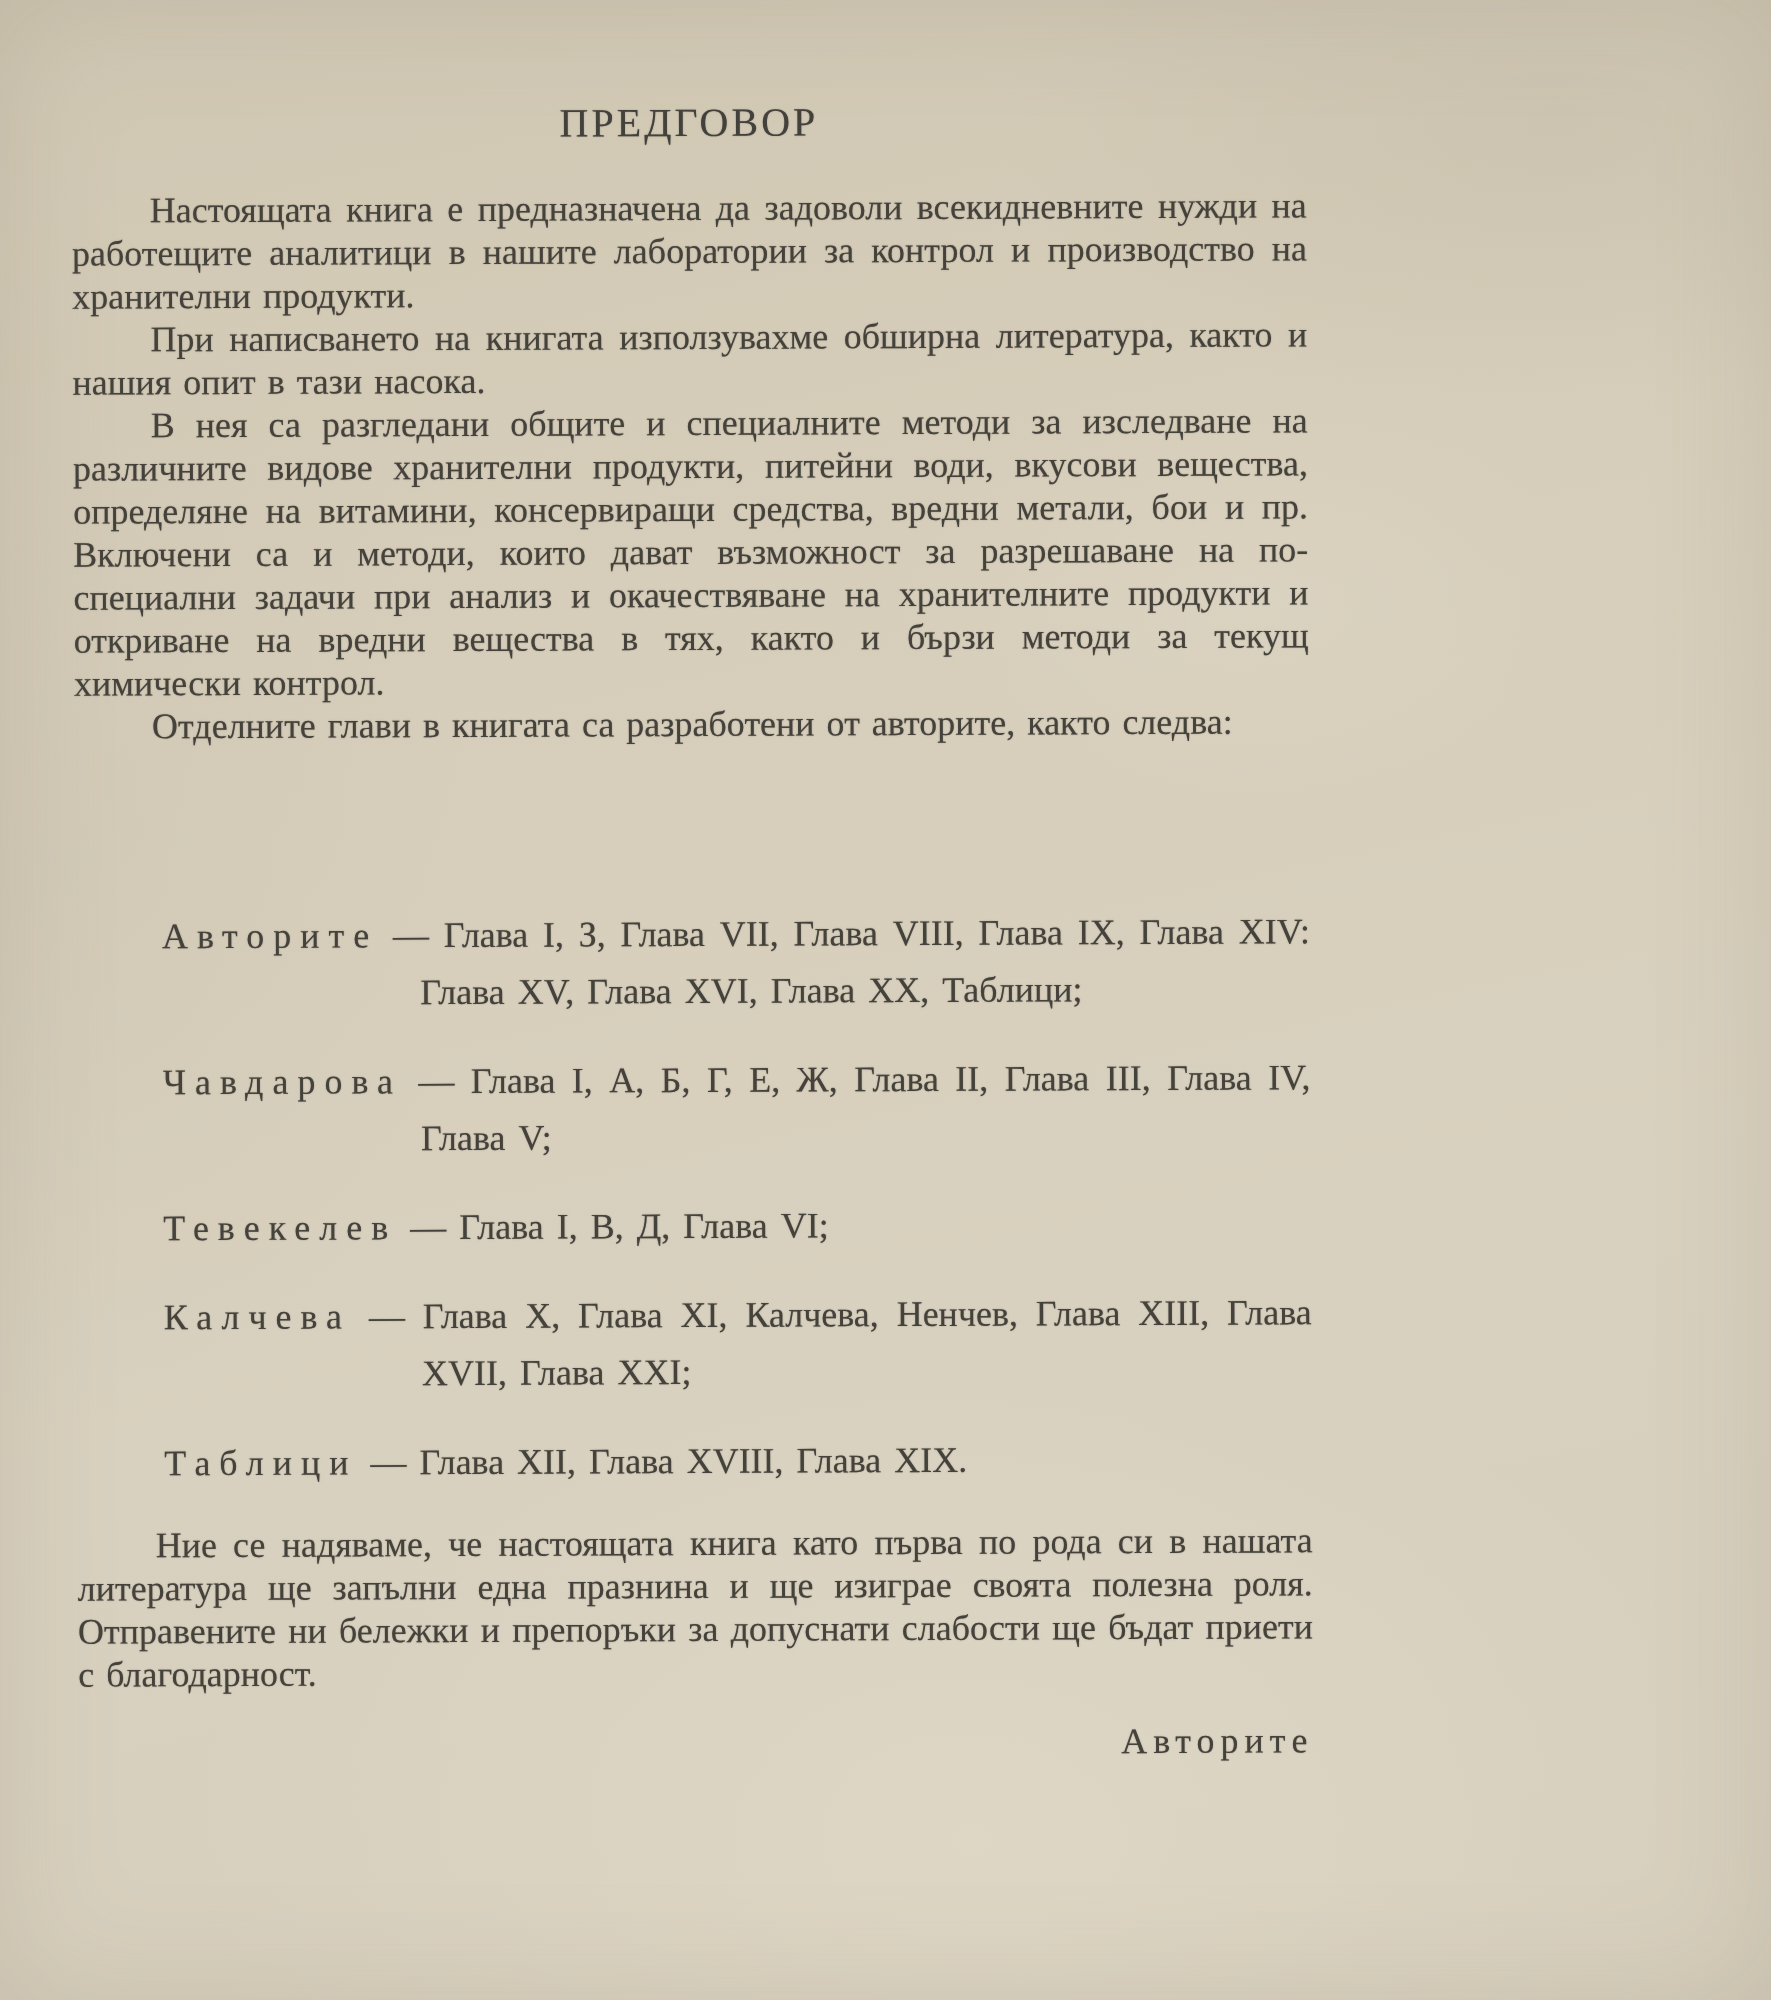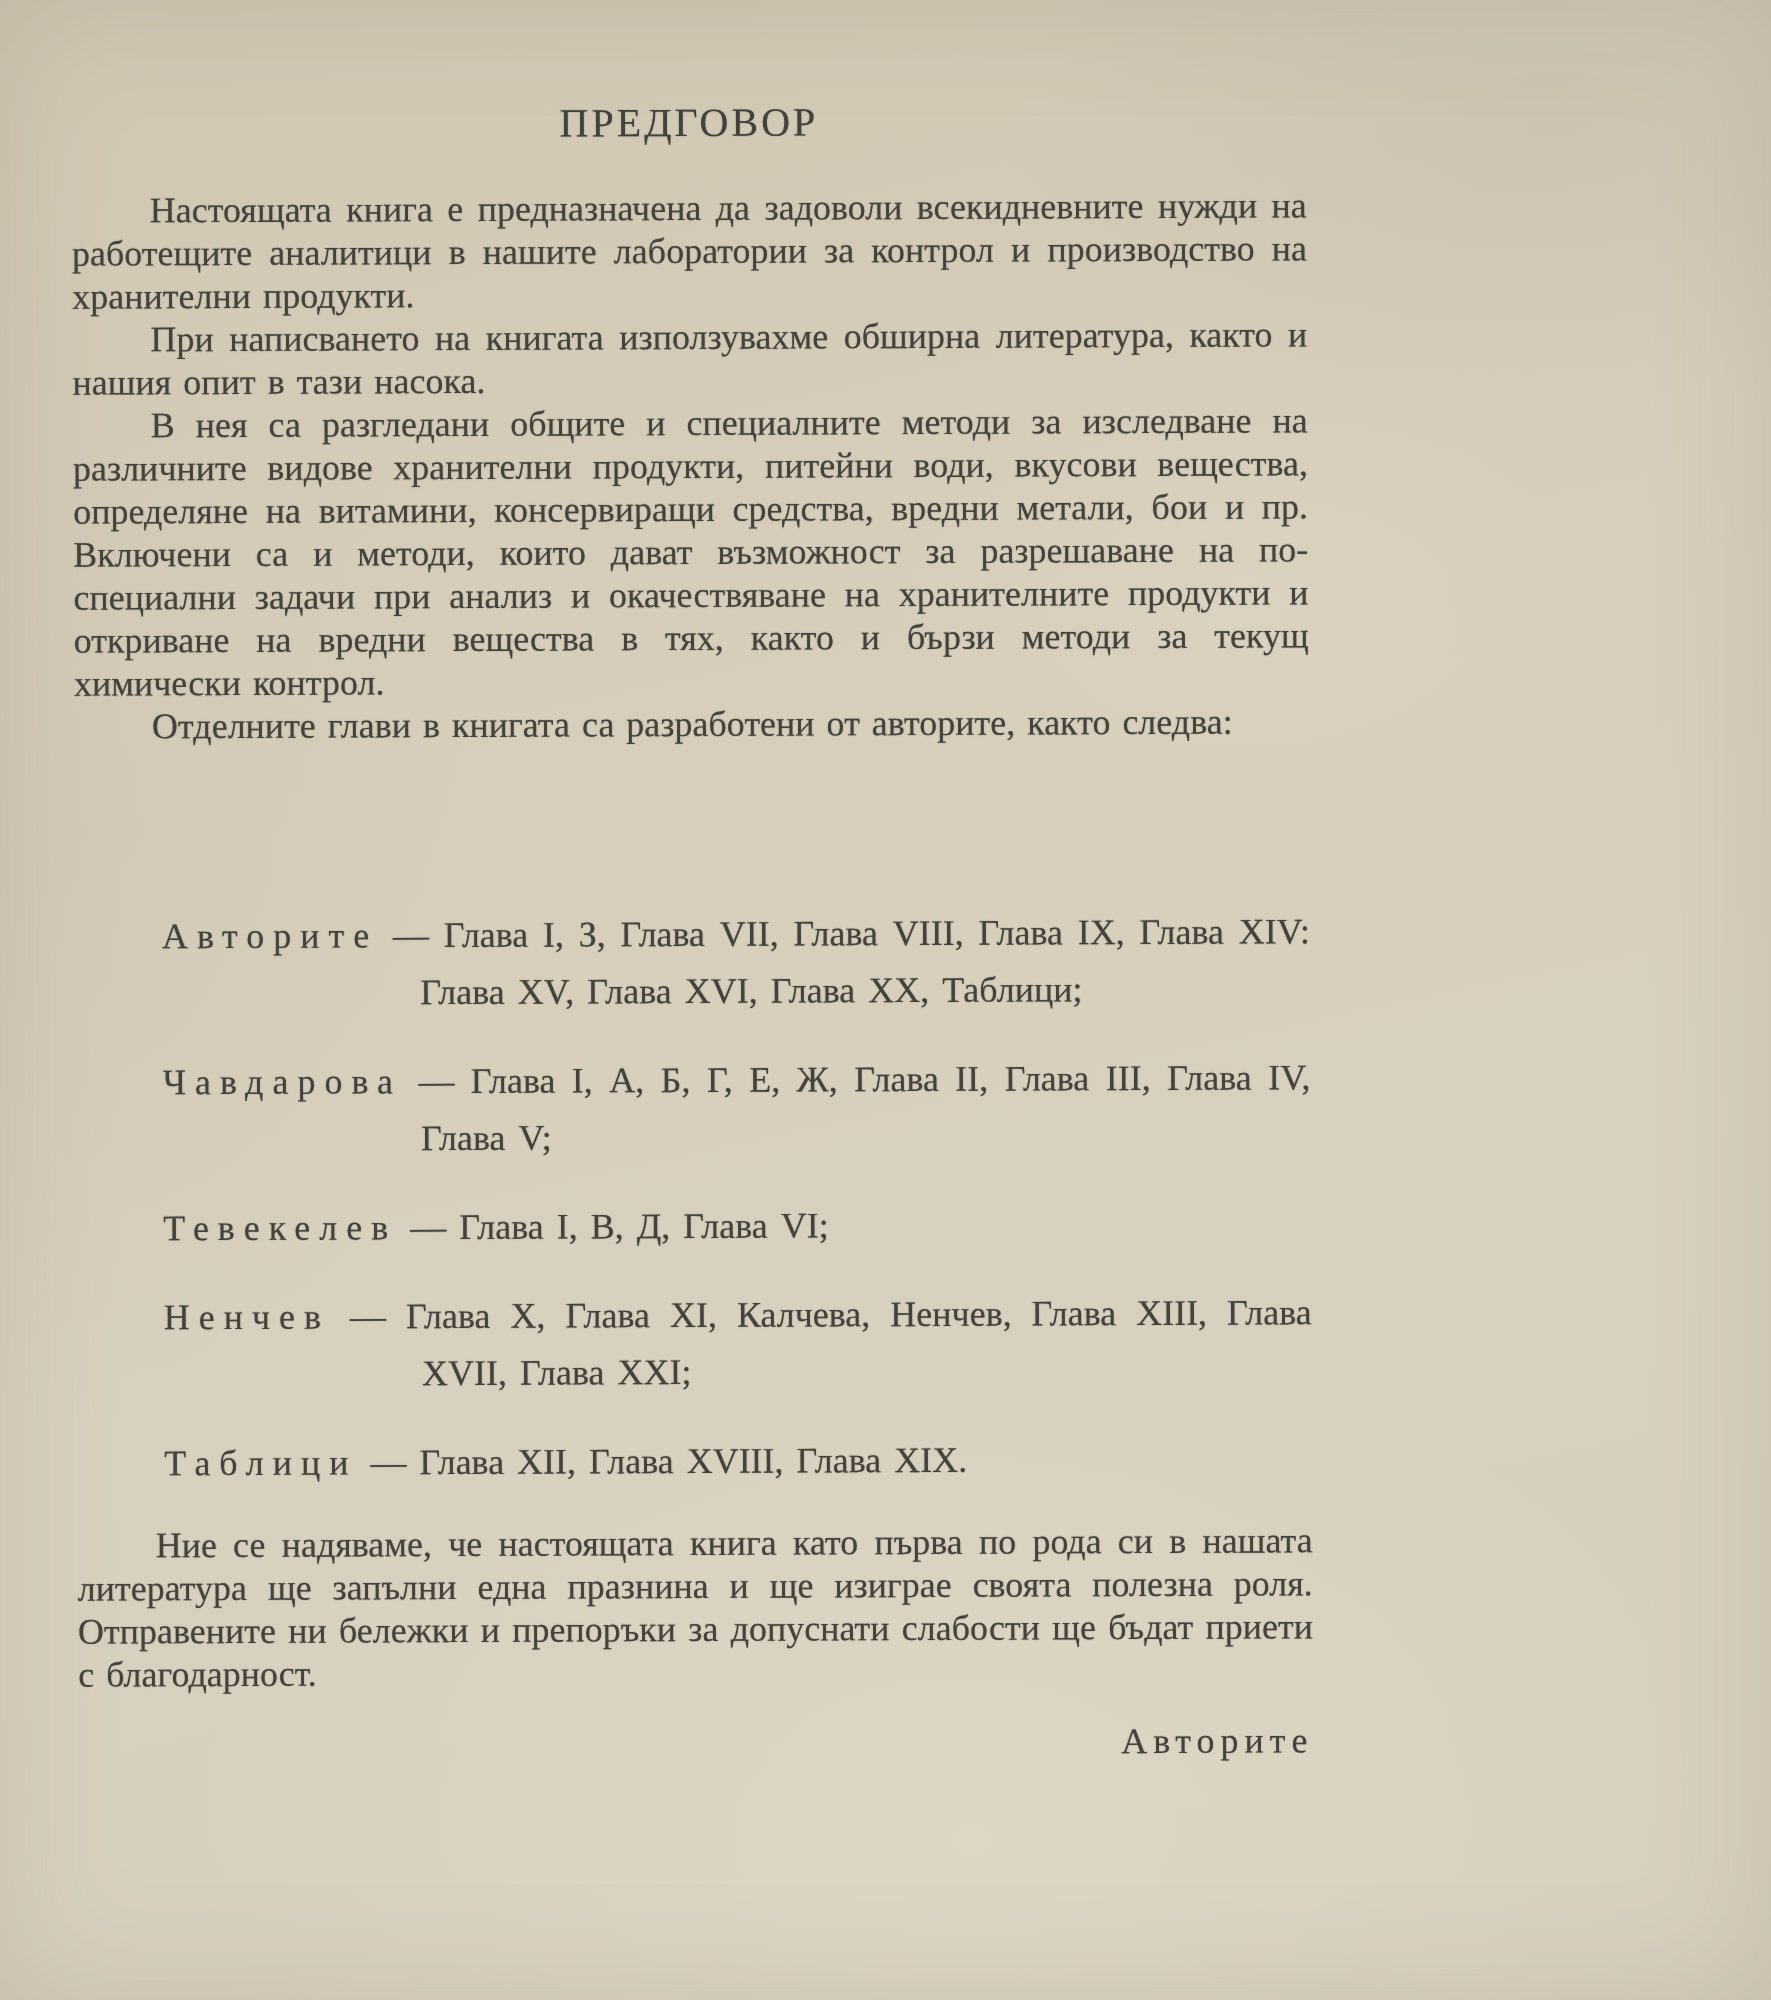--- a/index.html
+++ b/index.html
@@ -92,21 +92,21 @@
     <p class="body-par">Отделните глави в книгата са разработени от авторите, както следва:</p>
 
     <div class="authors">
 
       <p class="author-entry"><span class="author-name">Авторите</span> <span>— Глава I, З, Глава VII, Глава VIII, Глава IX, Глава XIV: Глава XV, Глава XVI, Глава XX, Таблици;</span></p>
 
       <p class="author-entry"><span class="author-name">Чавдарова</span> <span>— Глава I, А, Б, Г, Е, Ж, Глава II, Глава III, Глава IV, Глава V;</span></p>
 
       <p class="author-entry"><span class="author-name">Тевекелев</span> <span>— Глава I, В, Д, Глава VI;</span></p>
 
-      <p class="author-entry"><span class="author-name">Ненчев</span> <span>— Глава X, Глава XI, Калчева, Ненчев, Глава XIII, Глава XVII, Глава XXI;</span></p>
+      <p class="author-entry"><span class="author-name">Калчева</span> <span>— Глава X, Глава XI, Калчева, Ненчев, Глава XIII, Глава XVII, Глава XXI;</span></p>
 
       <p class="author-entry"><span class="author-name">Таблици</span> <span>— Глава XII, Глава XVIII, Глава XIX.</span></p>
 
     </div>
 
     <p class="body-par closing">Ние се надяваме, че настоящата книга като първа по рода си в нашата литература ще запълни една празнина и ще изиграе своята полезна роля. Отправените ни бележки и препоръки за допуснати слабости ще бъдат приети с благодарност.</p>
 
     <p class="signature">Авторите</p>
 
   </div>

